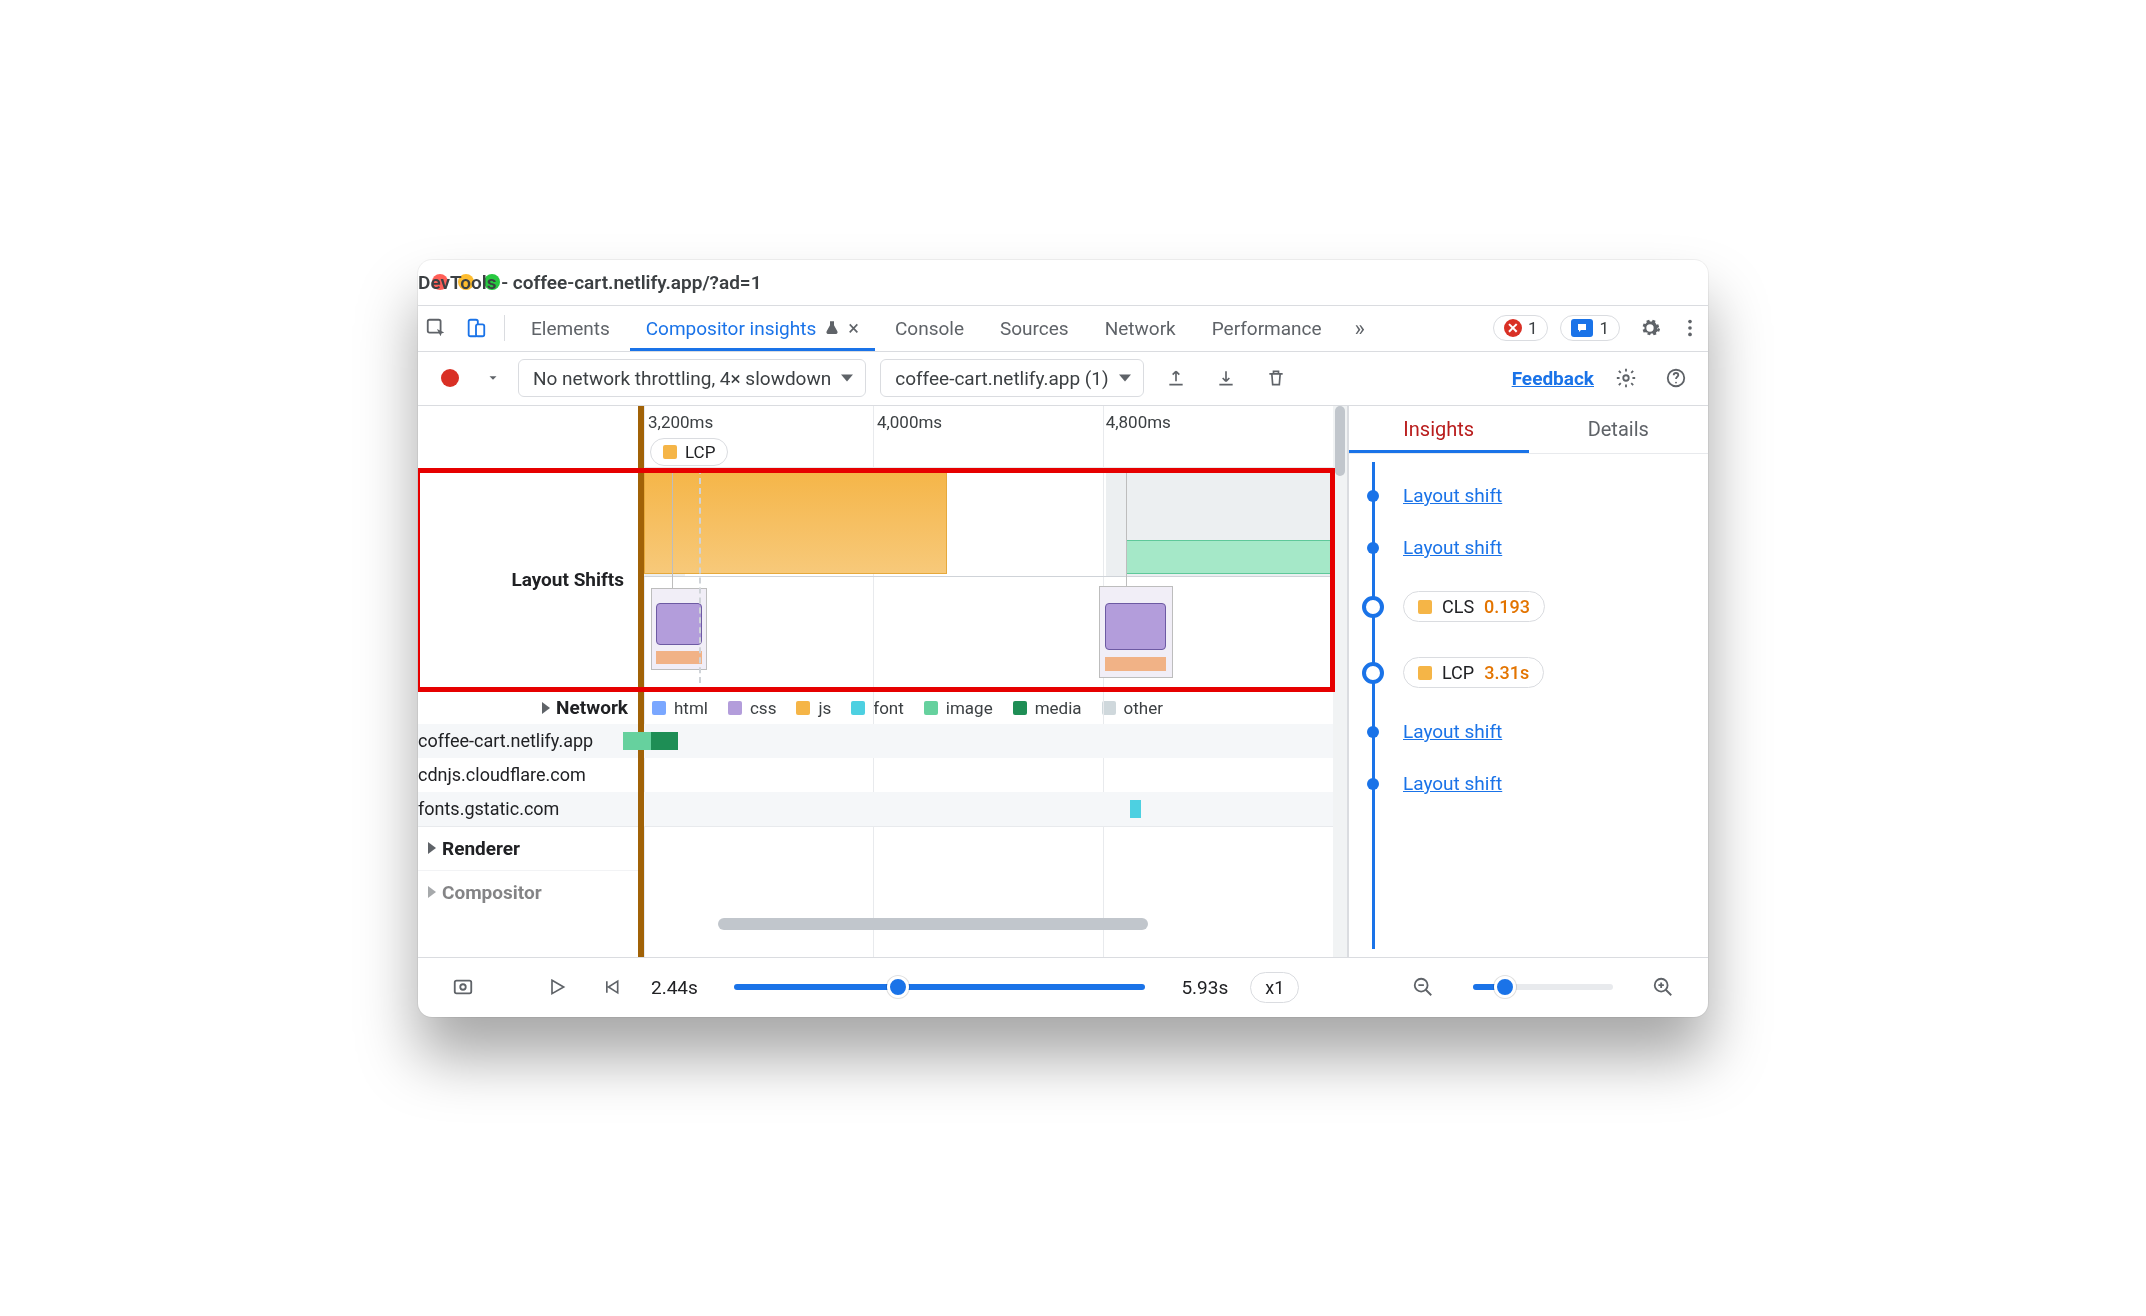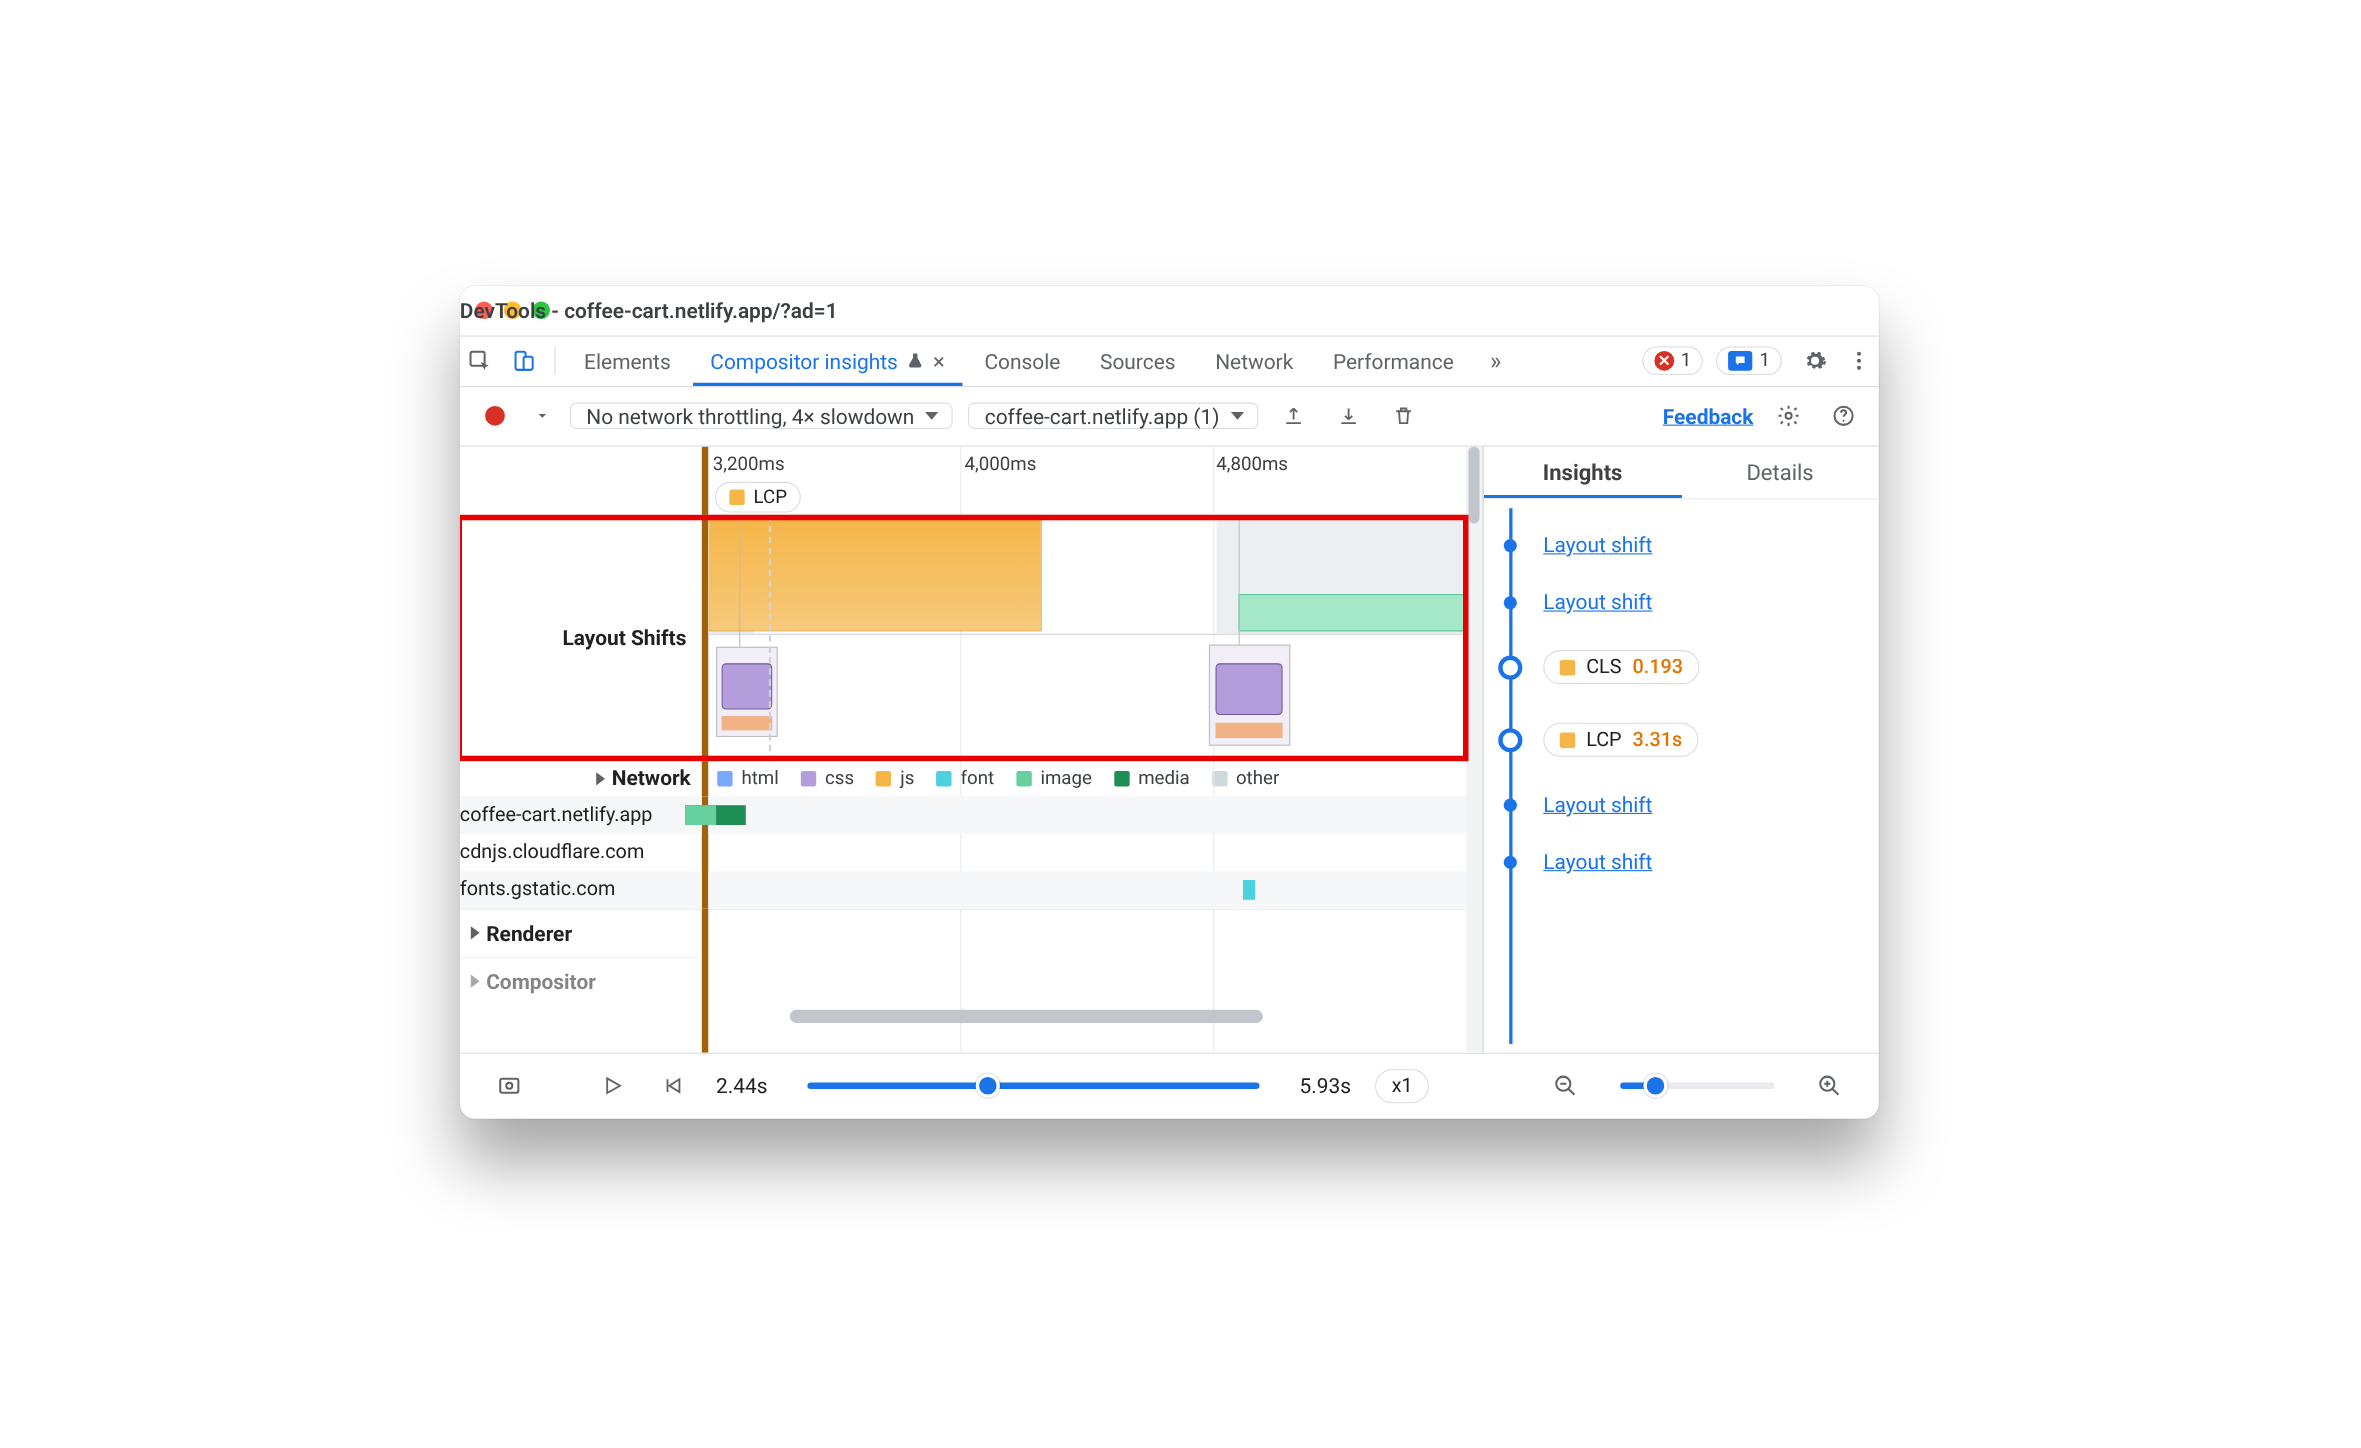--- a/index.html
+++ b/index.html
@@ -79,21 +79,21 @@
 
   
   .toolbar {
     height: 54px;
     display: flex; align-items: center; gap: 14px;
     padding: 0 14px;
     border-bottom: 1px solid #dadce0;
   }
   .rec { width:18px; height:18px; border-radius:50%; background:#d93025; }
   .select {
-    height: 24px; border:1px solid #dadce0; border-radius:6px;
+    height: 38px; border:1px solid #dadce0; border-radius:6px;
     padding: 0 34px 0 14px;
     display:inline-flex; align-items:center; gap:8px;
     position: relative; cursor: pointer; color:#3c4043;
     background:#fff;
   }
   .select::after {
     content:""; position:absolute; right:12px; top:50%; width:0; height:0;
     border-left:6px solid transparent; border-right:6px solid transparent;
     border-top:7px solid #5f6368; transform:translateY(-50%);
   }
@@ -186,21 +186,21 @@
   .hscroll .thumb { position:absolute; left:300px; width:430px; top:4px; height:12px; background:#c1c6cc; border-radius:6px; }
 
   
   .right-panel {
     grid-column:2; grid-row:1; border-left:1px solid #dadce0;
     display:flex; flex-direction:column;
     min-height:0;
   }
   .rtabs { height:48px; display:flex; border-bottom:1px solid #e8eaed; }
   .rtab { flex:1; display:flex; align-items:center; justify-content:center; font-size:20px; color:#5f6368; cursor:pointer; }
-  .rtab.active { color:#404040; box-shadow: inset 0 -3px 0 #1a73e8; font-weight:700;text-align:right; }
+  .rtab.active { color:#b91c1c; box-shadow: inset 0 -3px 0 #1a73e8; font-weight:400;text-align:right; }
   .insights-list { flex:1; overflow:auto; padding:16px 20px 16px 10px; }
   .ins-row { display:flex; align-items:center; gap:16px; height:52px; }
   .rail { width:28px; display:flex; flex-direction:column; align-items:center; position:relative; }
   .rail-line { position:absolute; width:3px; background:#1a73e8; top:0; bottom:0; left:13px; z-index:0; }
   .node { width:12px; height:12px; border-radius:50%; background:#1a73e8; z-index:1; }
   .node.big { width:22px; height:22px; background:#fff; border:4px solid #1a73e8; }
   .ins-link { color:#1a73e8; text-decoration:underline; cursor:pointer; font-size:19px; }
   .chip {
     border:1px solid #dadce0; border-radius:18px; padding:4px 14px;
     display:inline-flex; align-items:center; gap:10px; background:#fff; font-size:18px;

